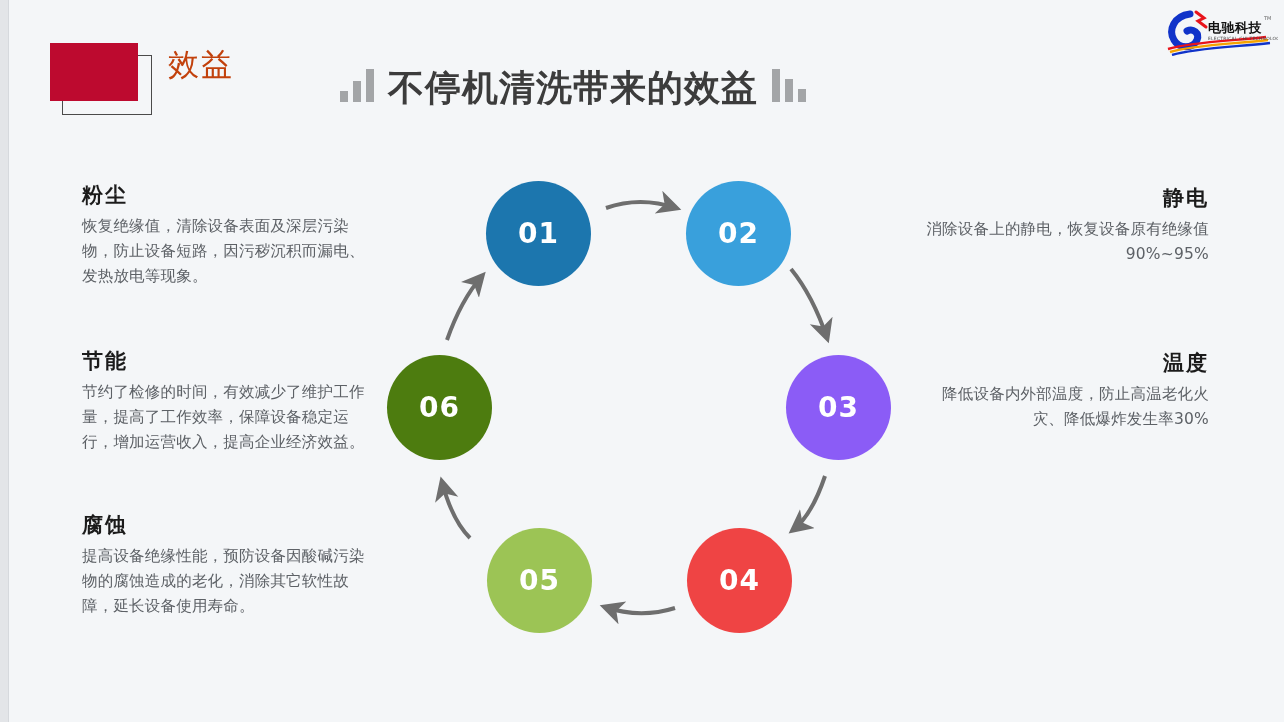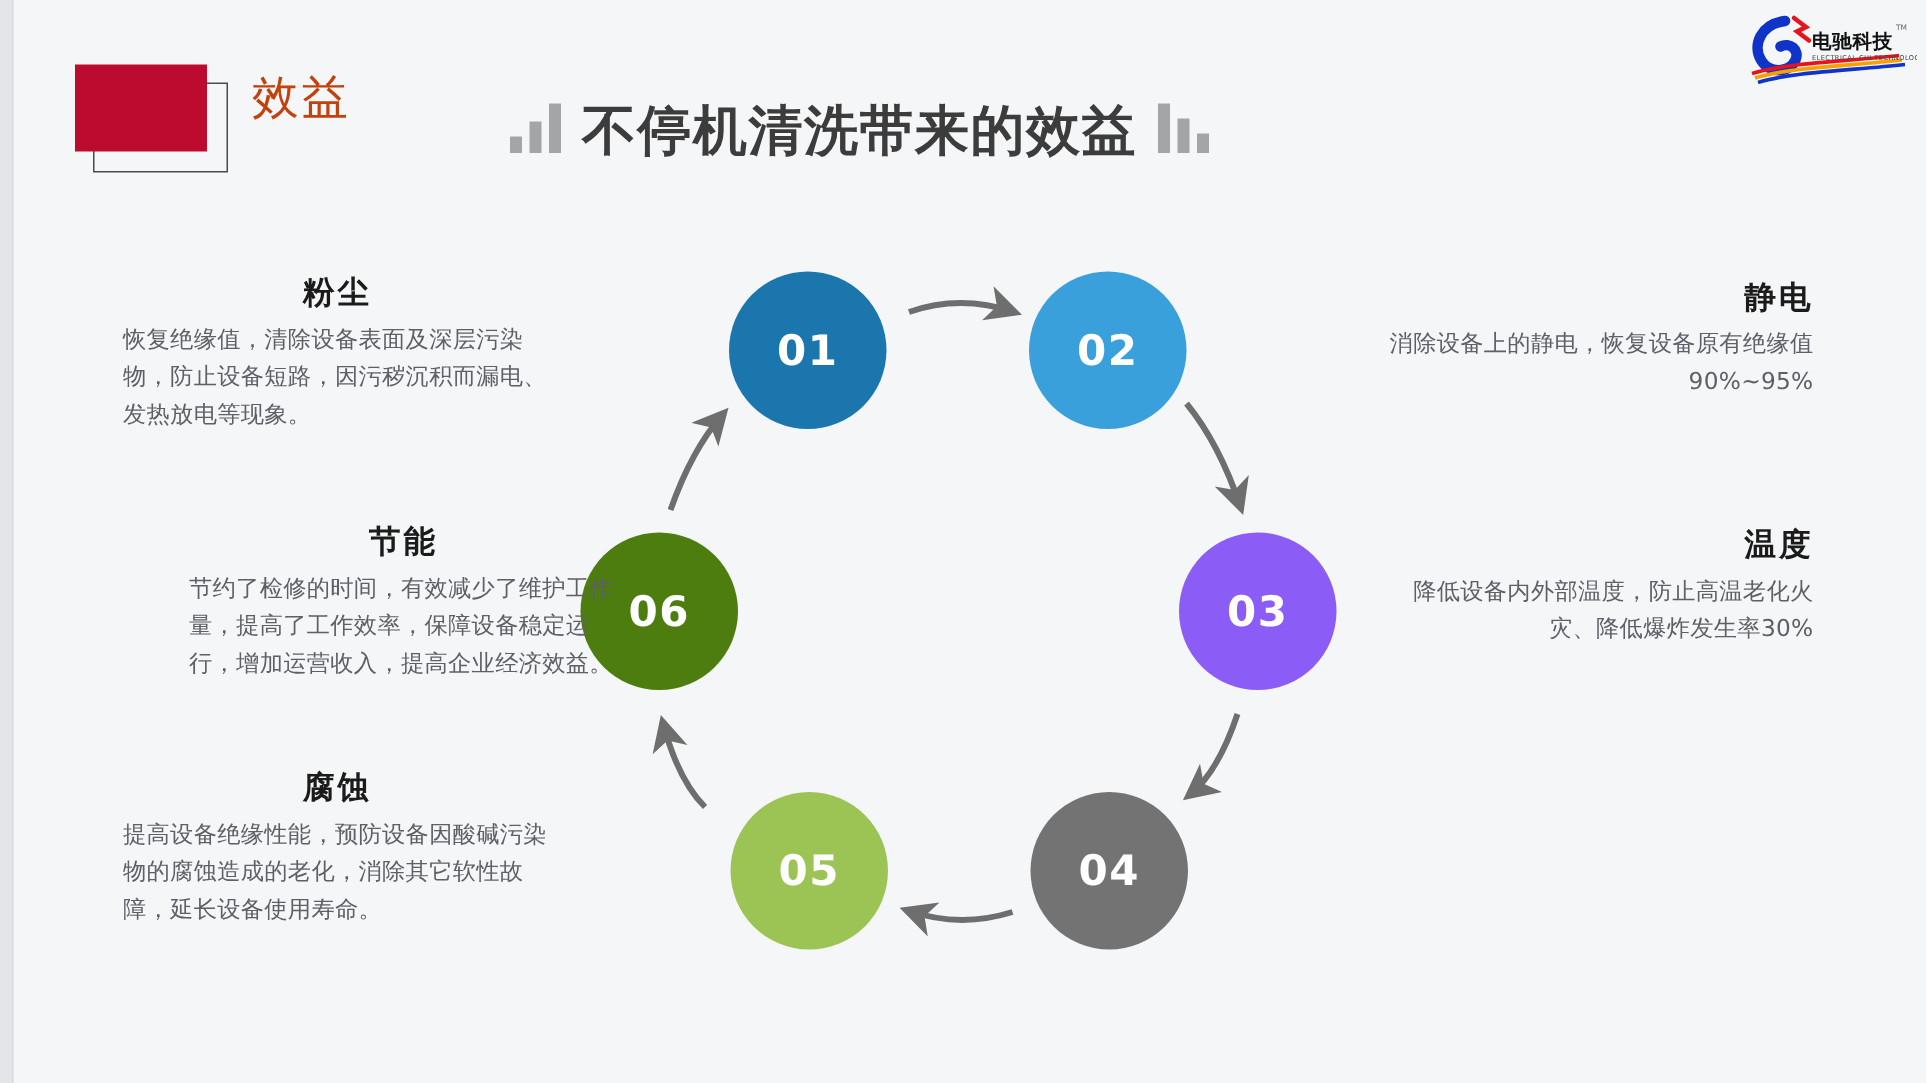--- a/index.html
+++ b/index.html
@@ -114,46 +114,46 @@
     margin-bottom: 6px;
     line-height: 26px;
   }
   .tblock .body {
     font-size: 15.5px;
     color: #5d6166;
     line-height: 25px;
     letter-spacing: 0.2px;
   }
   .tblock.left { left: 82px; text-align: left; }
-  .tblock.left .head { text-align: center; }
+  .tblock.left .head { text-align: left; }
   .tblock.right { left: 923px; text-align: right; }
 
   #blk-dust  { top: 182px; }
-  #blk-save  { top: 348px; margin-left: 44px; }
+  #blk-save  { top: 348px; }
   #blk-corr  { top: 512px; }
   #blk-static{ top: 185px; }
   #blk-temp  { top: 350px; }
   #blk-noise { top: 518px; }
 
   
   .circle {
     position: absolute;
     border-radius: 50%;
     display: flex;
     align-items: center;
     justify-content: center;
     color: #ffffff;
     font-size: 28px;
     font-weight: bold;
     letter-spacing: 1px;
   }
   #c01 { left: 486px; top: 181px;  width: 105px; height: 105px; background: #1c76ae; }
   #c02 { left: 686px; top: 181px;  width: 105px; height: 105px; background: #39a0dc; }
   #c03 { left: 786px; top: 355px;  width: 105px; height: 105px; background: #8b5cf6; }
-  #c04 { left: 687px; top: 528px;  width: 105px; height: 105px; background: #737373; }
+  #c04 { left: 687px; top: 528px;  width: 105px; height: 105px; background: #ef4444; }
   #c05 { left: 487px; top: 528px;  width: 105px; height: 105px; background: #9cc455; }
   #c06 { left: 387px; top: 355px;  width: 105px; height: 105px; background: #4d7c0f; }
 
   .arrows {
     position: absolute;
     left: 0; top: 0;
     width: 1284px; height: 722px;
     pointer-events: none;
   }
 </style>

